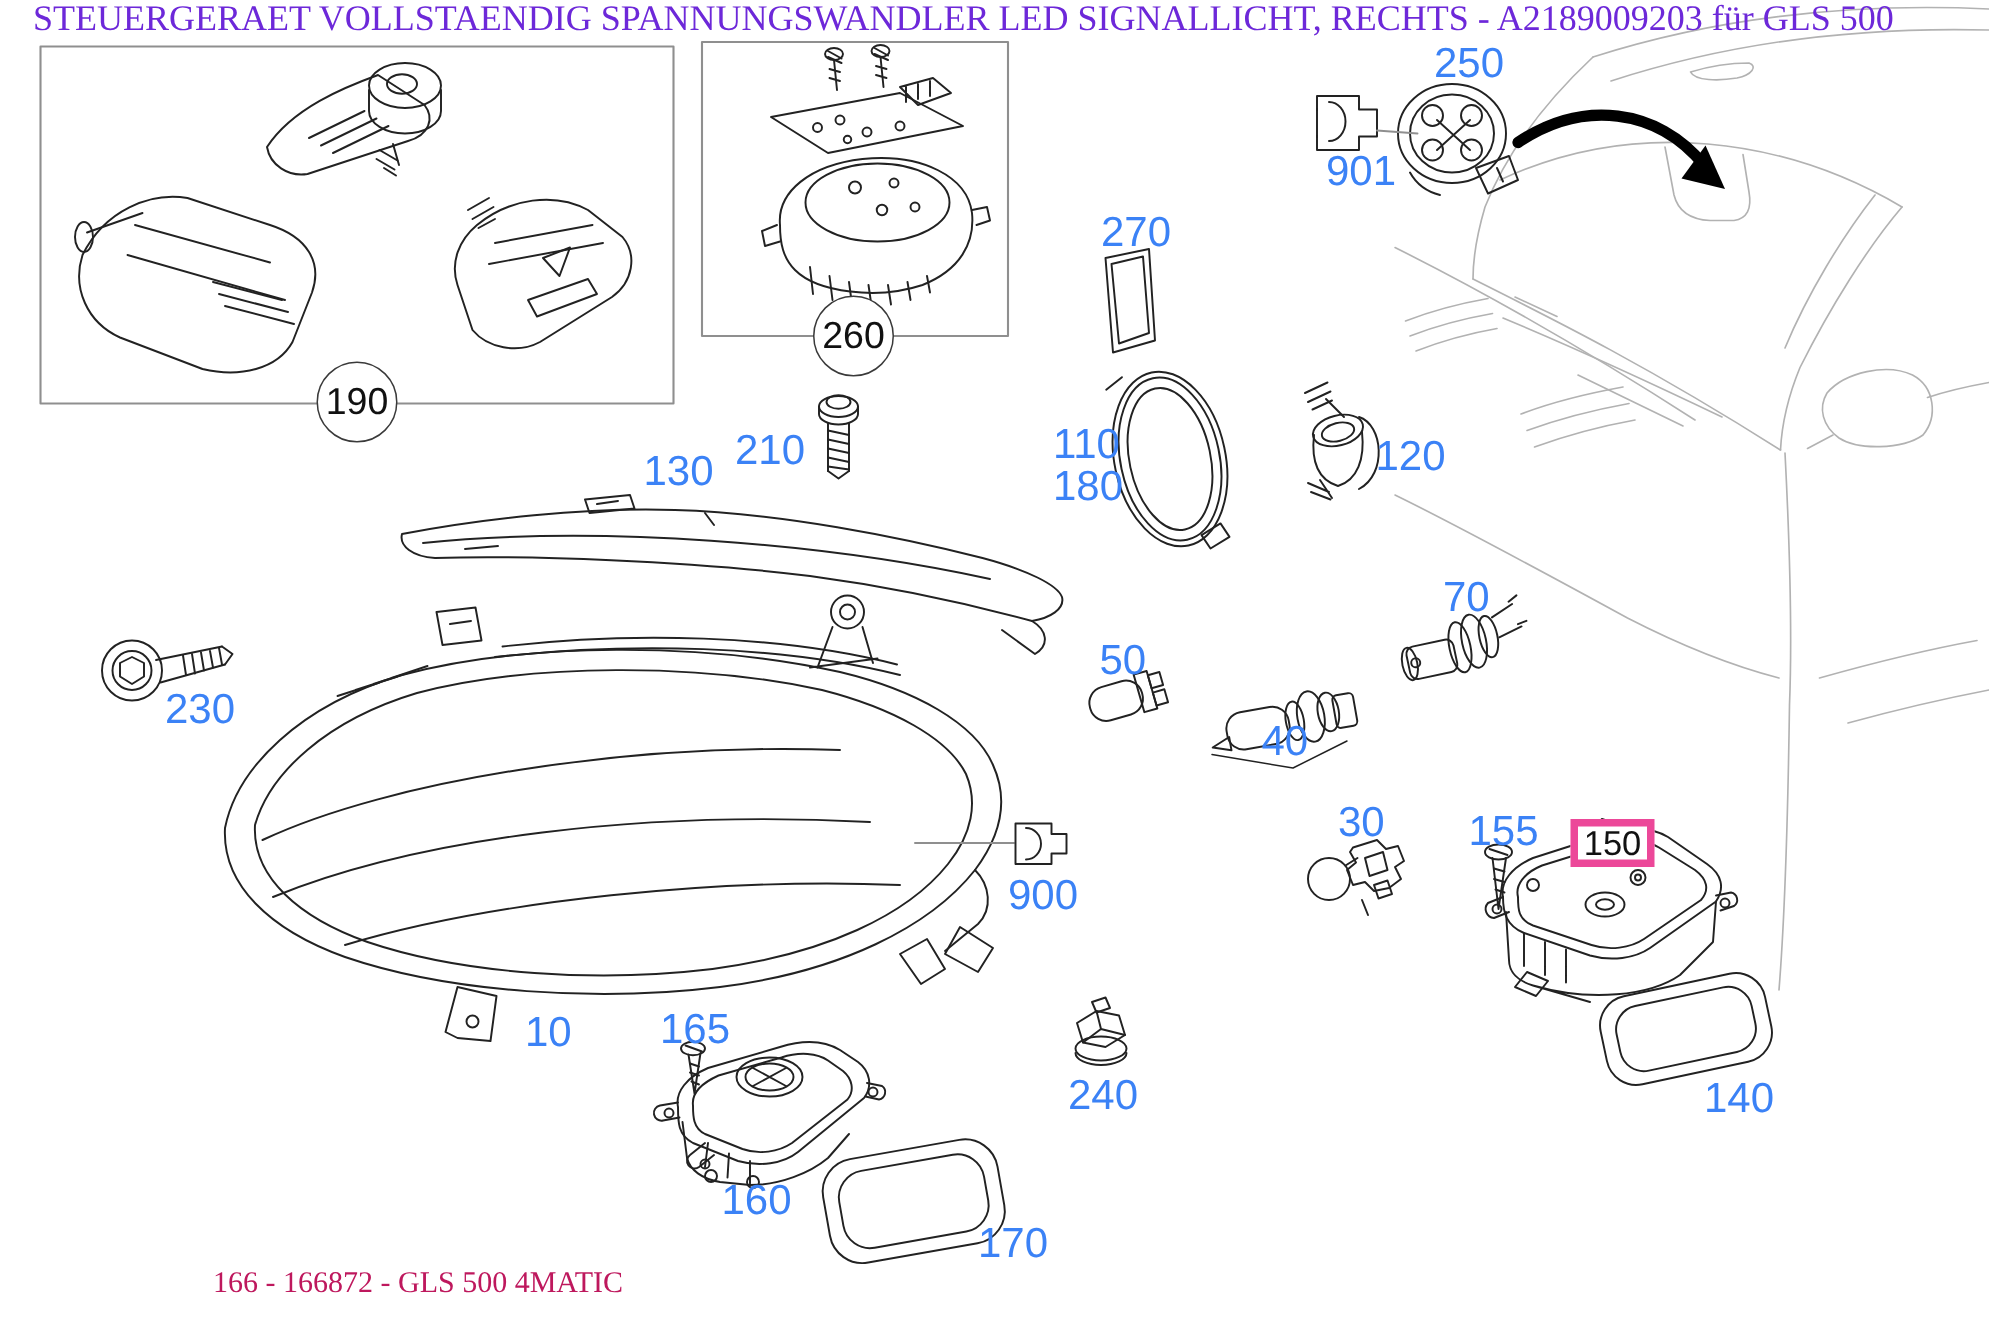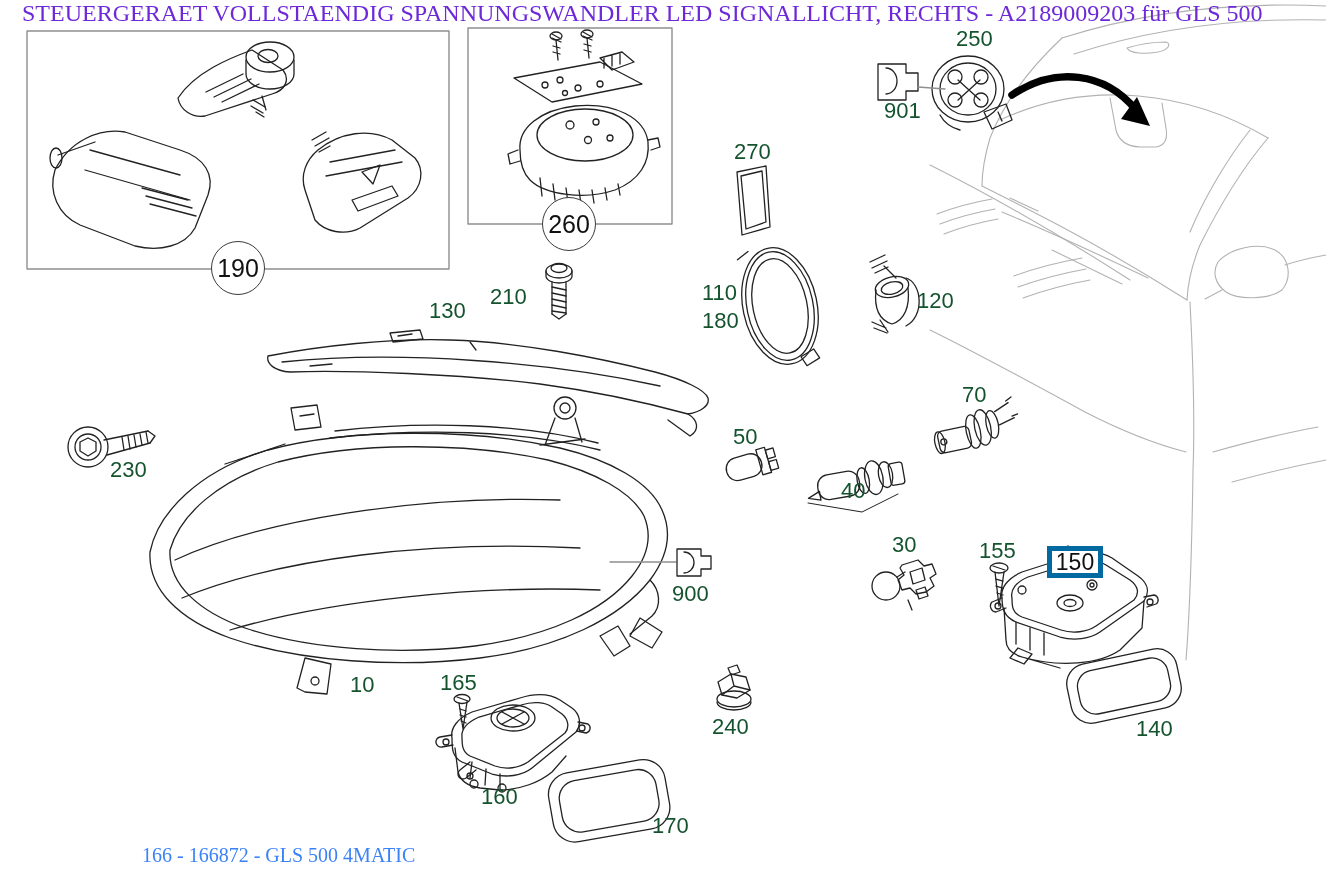--- a/index.html
+++ b/index.html
@@ -2,26 +2,26 @@
 <html><head>
 <meta charset="utf-8">
 <style>
   html,body{margin:0;padding:0;background:#fff;}
   #stage{position:relative;width:1326px;height:881px;background:#fff;overflow:hidden;
          font-family:"Liberation Sans","DejaVu Sans",sans-serif;color:#111;}
   #art{position:absolute;left:0;top:0;}
   .title{position:absolute;left:22px;top:0px;font-family:"Liberation Serif","DejaVu Serif",serif;
          font-size:24px;color:#6d28d9;white-space:nowrap;}
   .footer{position:absolute;left:142px;top:844px;font-family:"Liberation Serif","DejaVu Serif",serif;
-          font-size:20px;color:#3b82f6;white-space:nowrap;}
-  .co{position:absolute;font-size:22px;color:#14532d;white-space:nowrap;line-height:1;}
+          font-size:20px;color:#be185d;white-space:nowrap;}
+  .co{position:absolute;font-size:28px;color:#3b82f6;white-space:nowrap;line-height:1;}
   .circle-label{position:absolute;width:54px;height:54px;border:1.6px solid #3a3a3a;border-radius:50%;
                 background:#fff;display:flex;align-items:center;justify-content:center;
                 font-size:25px;box-sizing:border-box;}
-  .red-box{position:absolute;left:1047px;top:546px;width:56px;height:32px;border:5px solid #0369a1;
+  .red-box{position:absolute;left:1047px;top:546px;width:56px;height:32px;border:5px solid #ec4899;
            background:#fff;display:flex;align-items:center;justify-content:center;
            font-size:23px;box-sizing:border-box;line-height:1;}
 </style>
 </head>
 <body>
 
 <div id="stage">
 
 <svg id="art" width="1326" height="881" viewBox="0 0 1326 881">
 

